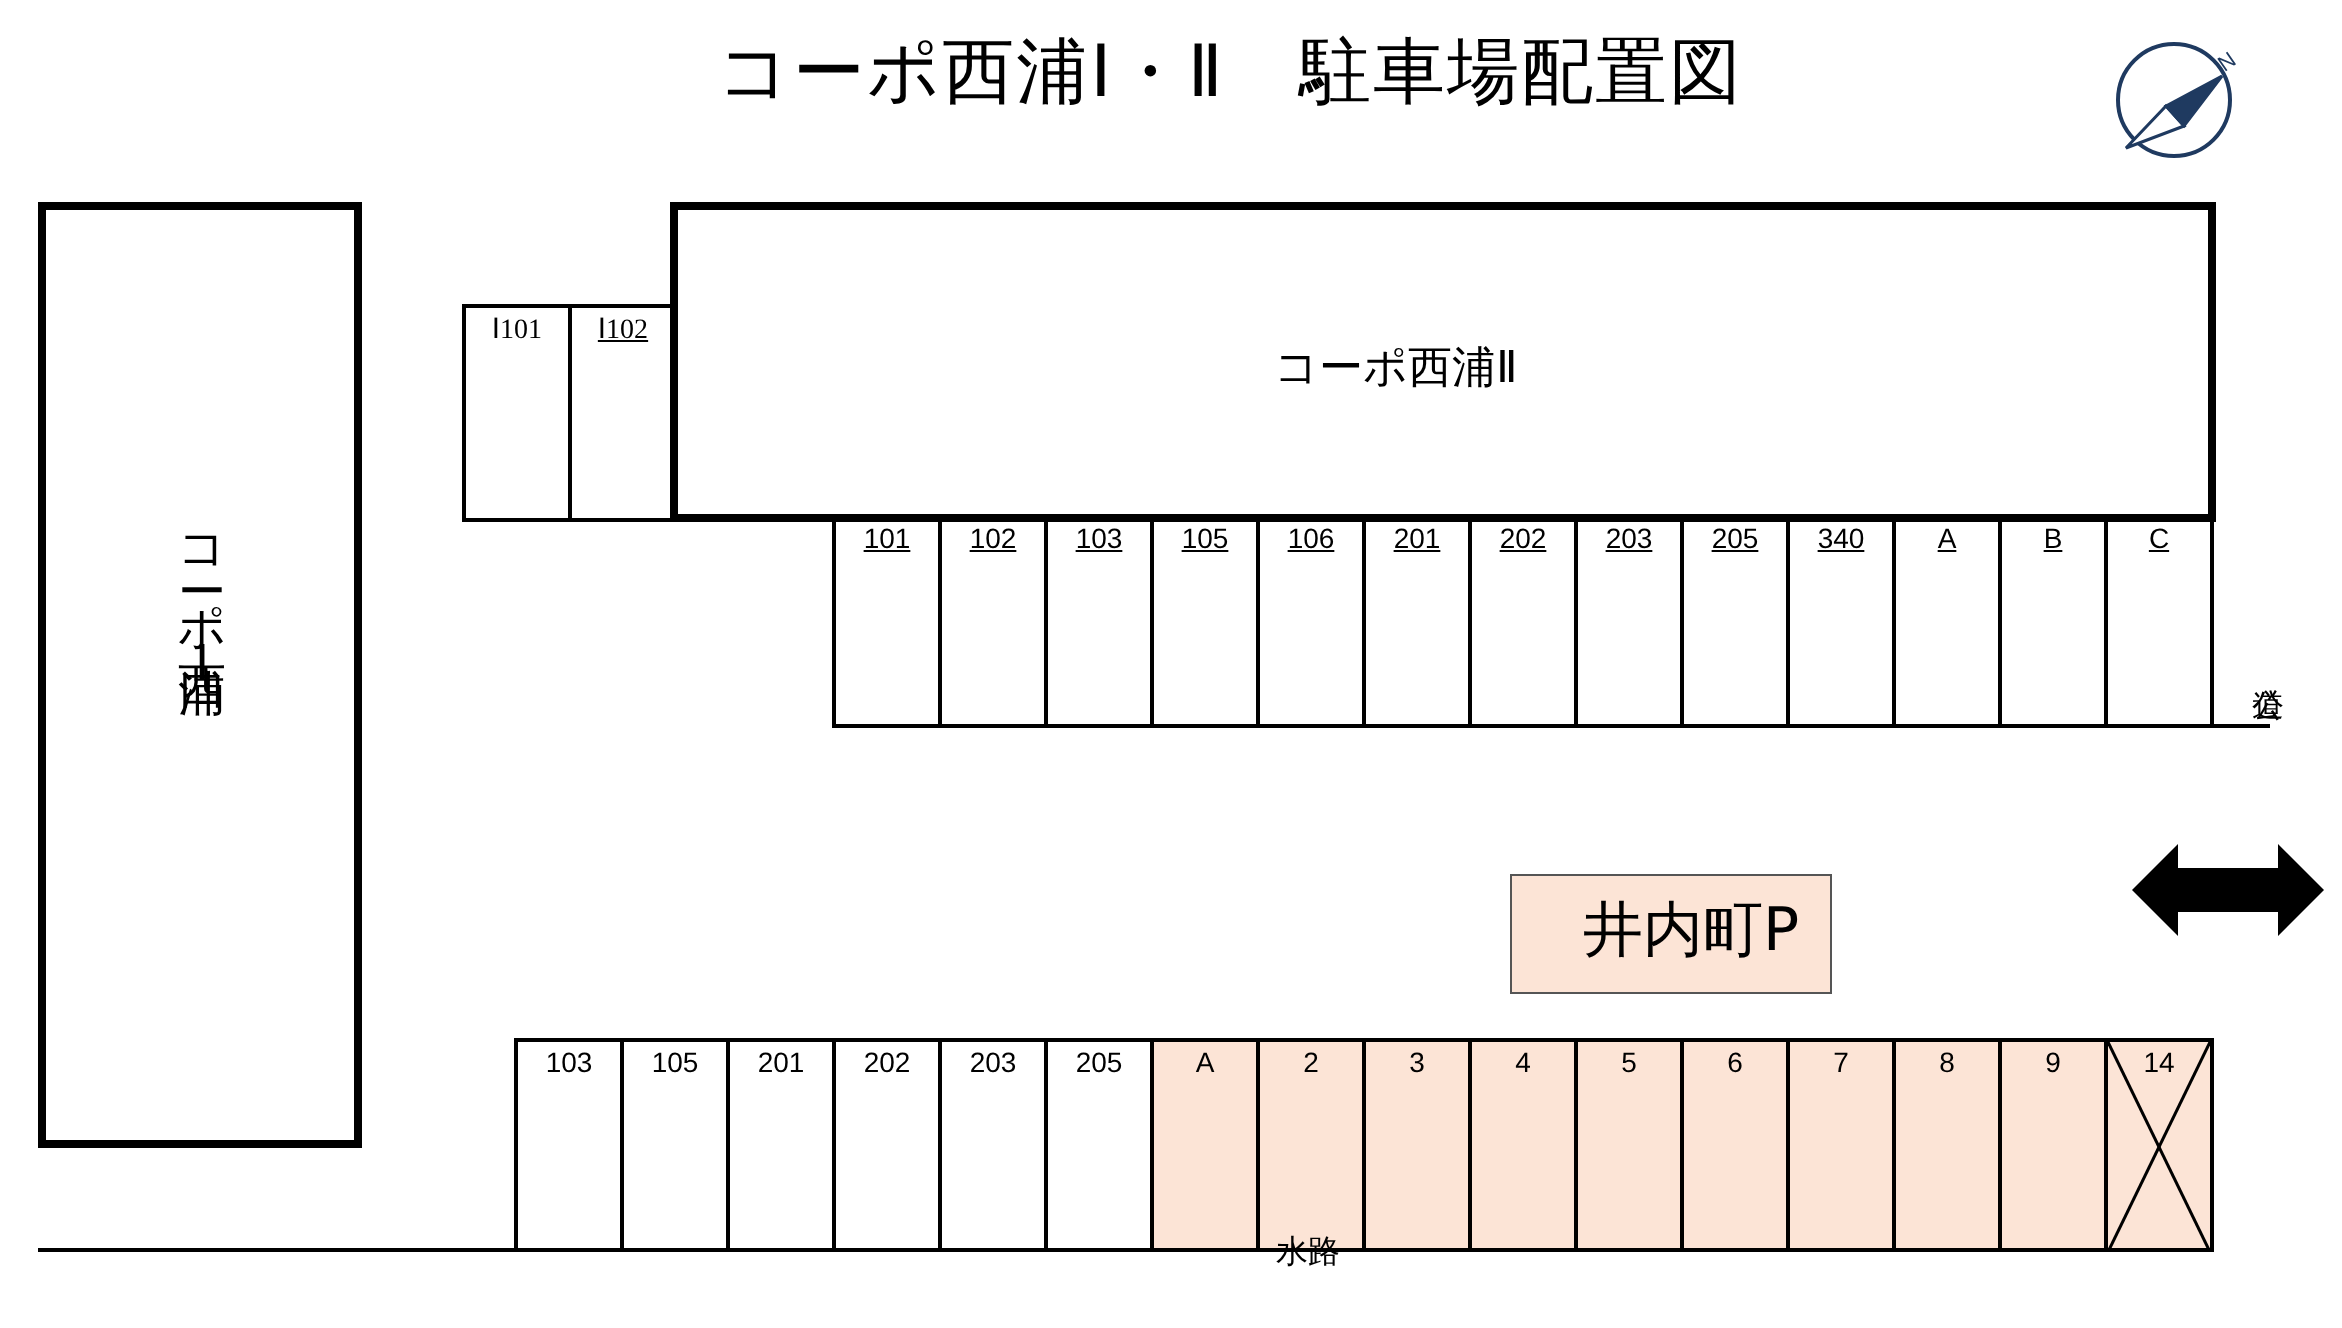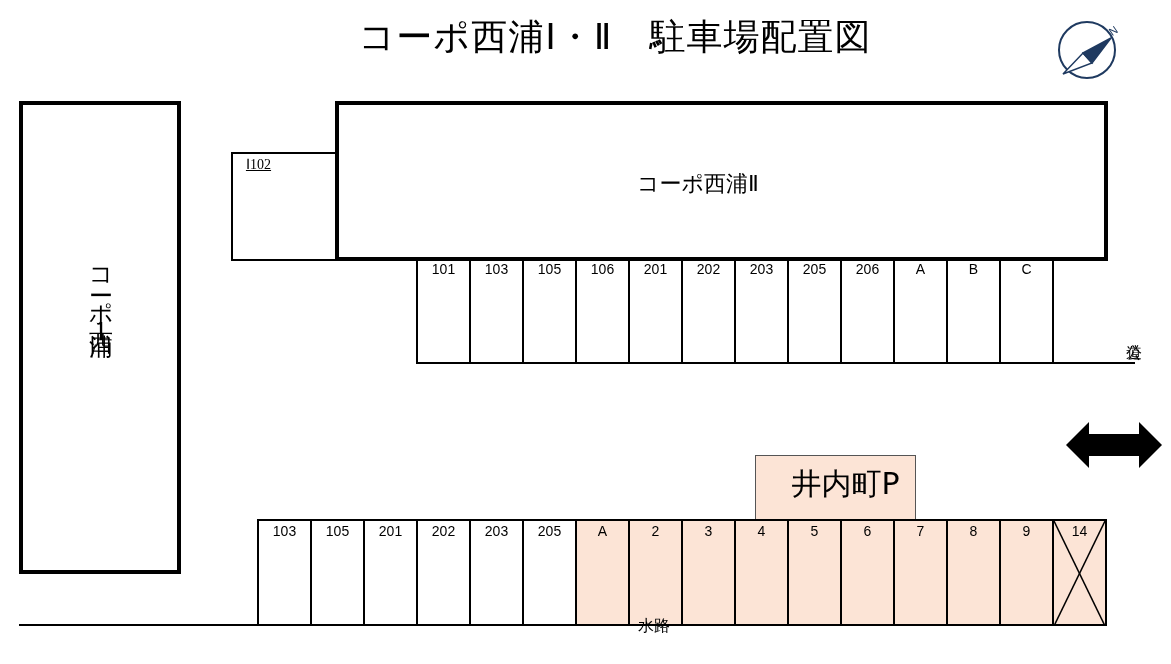--- a/index.html
+++ b/index.html
@@ -37,28 +37,34 @@
 
 <div class="abs bldg" style="left:19px;top:101px;width:162px;height:473px;">
   <div class="vtext" style="position:absolute;left:62px;top:148px;">コーポ西浦Ⅰ</div>
 </div>
 
 <div class="abs bldg" style="left:335px;top:101px;width:773px;height:160px;">
   <div class="bldg-label" style="left:298px;top:64px;">コーポ西浦Ⅱ</div>
 </div>
 
 <div class="abs row" style="left:231px;top:152px;width:106px;height:109px;">
+  <div class="stall" style="width:53px;">
+      <span class="stall-label" style="font-family:'Liberation Serif',serif;">Ⅰ101</span>
+    </div>
   <div class="stall" style="width:51px;border-right:none;text-decoration:underline;">
       <span class="stall-label" style="font-family:'Liberation Serif',serif;">Ⅰ102</span>
     </div>
 </div>
 
-<div class="abs row" style="left:416px;top:259px;width:719px;height:105px;border-top:none;">
+<div class="abs row" style="left:416px;top:259px;width:719px;height:105px;border-top:none;text-decoration:underline;">
   <div class="stall" style="width:53px;">
       <span class="stall-label">101</span>
+    </div>
+  <div class="stall" style="width:53px;">
+      <span class="stall-label">102</span>
     </div>
   <div class="stall" style="width:53px;">
       <span class="stall-label">103</span>
     </div>
   <div class="stall" style="width:53px;">
       <span class="stall-label">105</span>
     </div>
   <div class="stall" style="width:53px;">
       <span class="stall-label">106</span>
     </div>
@@ -68,41 +74,41 @@
   <div class="stall" style="width:53px;">
       <span class="stall-label">202</span>
     </div>
   <div class="stall" style="width:53px;">
       <span class="stall-label">203</span>
     </div>
   <div class="stall" style="width:53px;">
       <span class="stall-label">205</span>
     </div>
   <div class="stall" style="width:53px;">
-      <span class="stall-label">206</span>
+      <span class="stall-label">340</span>
     </div>
   <div class="stall" style="width:53px;">
       <span class="stall-label">A</span>
     </div>
   <div class="stall" style="width:53px;">
       <span class="stall-label">B</span>
     </div>
   <div class="stall" style="width:53px;">
       <span class="stall-label">C</span>
     </div>
 </div>
 
 <div class="abs road-label" style="left:1123px;top:332px;">公道</div>
 <div class="abs" style="left:1066px;top:421px;width:96px;height:48px;">
   <svg width="96" height="48" viewBox="0 0 96 48">
     <polygon points="0,24 23,1 23,13 73,13 73,1 96,24 73,47 73,35 23,35 23,47" fill="#000"></polygon>
   </svg>
 </div>
 
-<div class="abs jp-label" style="left:755px;top:455px;width:161px;height:72px;padding-left:20px;">井内町P</div>
+<div class="abs jp-label" style="left:755px;top:437px;width:161px;height:60px;padding-left:20px;">井内町P</div>
 
 <div class="abs row" style="left:257px;top:519px;width:850px;height:107px;border-bottom:none;">
   <div class="stall" style="width:53px;">
       <span class="stall-label">103</span>
     </div>
   <div class="stall" style="width:53px;">
       <span class="stall-label">105</span>
     </div>
   <div class="stall" style="width:53px;">
       <span class="stall-label">201</span>

